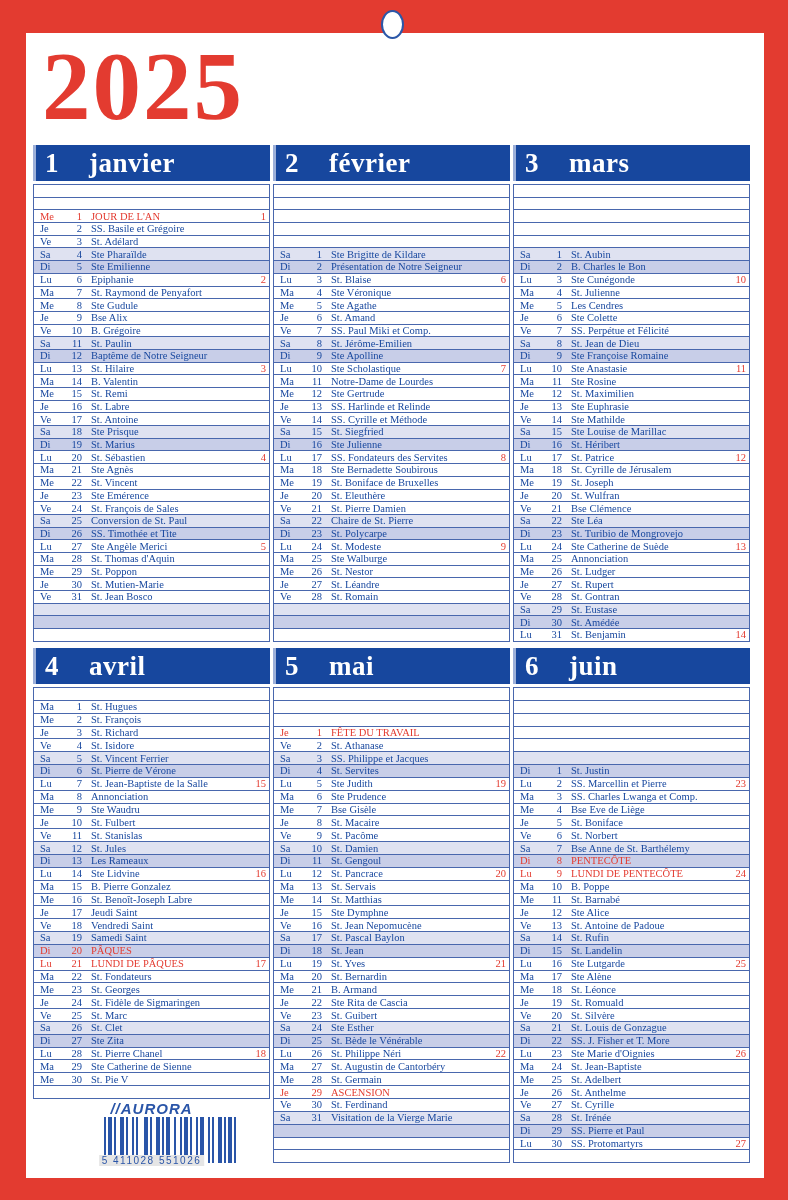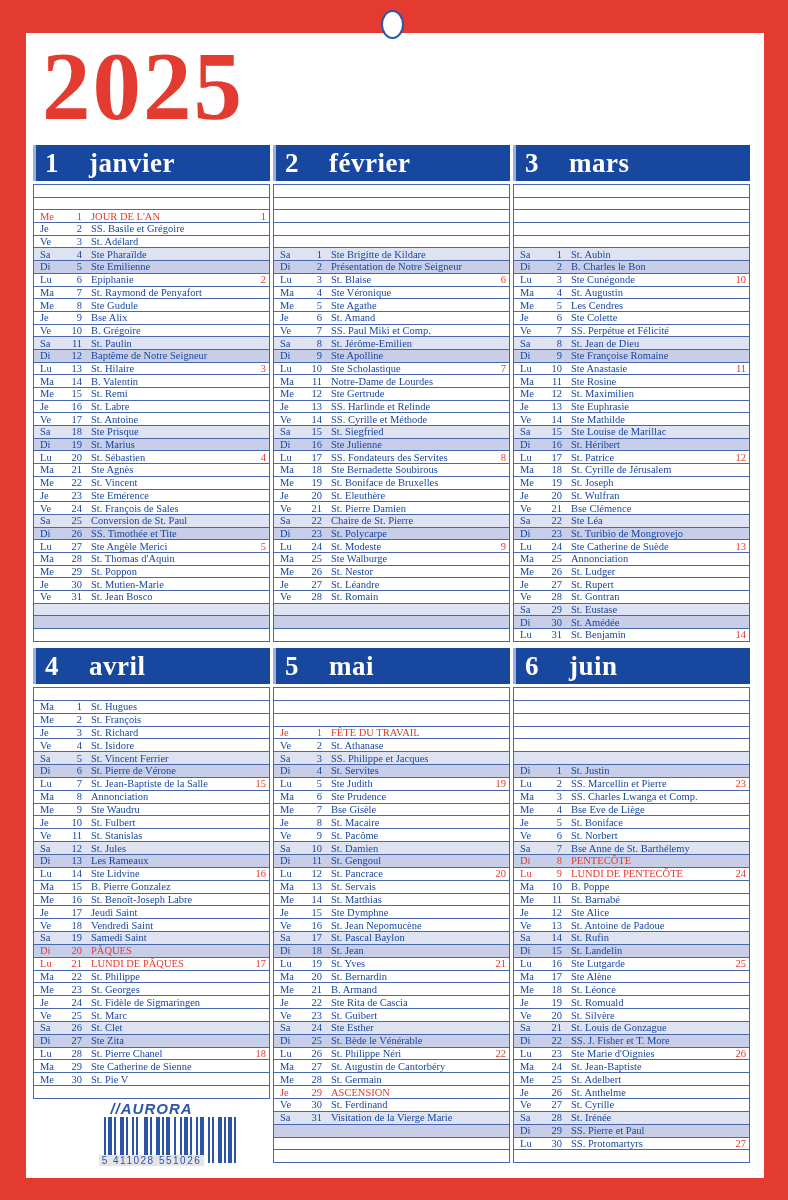--- a/index.html
+++ b/index.html
@@ -578,21 +578,21 @@
           </div>
           <div class="row">
             <span class="wd">Lu</span>
             <span class="dn">3</span>
             <span class="sn">Ste Cunégonde</span>
             <span class="wk">10</span>
           </div>
           <div class="row">
             <span class="wd">Ma</span>
             <span class="dn">4</span>
-            <span class="sn">St. Augustin</span>
+            <span class="sn">St. Julienne</span>
             <span class="wk"></span>
           </div>
           <div class="row">
             <span class="wd">Me</span>
             <span class="dn">5</span>
             <span class="sn">Les Cendres</span>
             <span class="wk"></span>
           </div>
           <div class="row">
             <span class="wd">Je</span>
@@ -888,21 +888,21 @@
           </div>
           <div class="row hol">
             <span class="wd">Lu</span>
             <span class="dn">21</span>
             <span class="sn">LUNDI DE PÂQUES</span>
             <span class="wk">17</span>
           </div>
           <div class="row">
             <span class="wd">Ma</span>
             <span class="dn">22</span>
-            <span class="sn">St. Philippe</span>
+            <span class="sn">St. Fondateurs</span>
             <span class="wk"></span>
           </div>
           <div class="row">
             <span class="wd">Me</span>
             <span class="dn">23</span>
             <span class="sn">St. Georges</span>
             <span class="wk"></span>
           </div>
           <div class="row">
             <span class="wd">Je</span>

